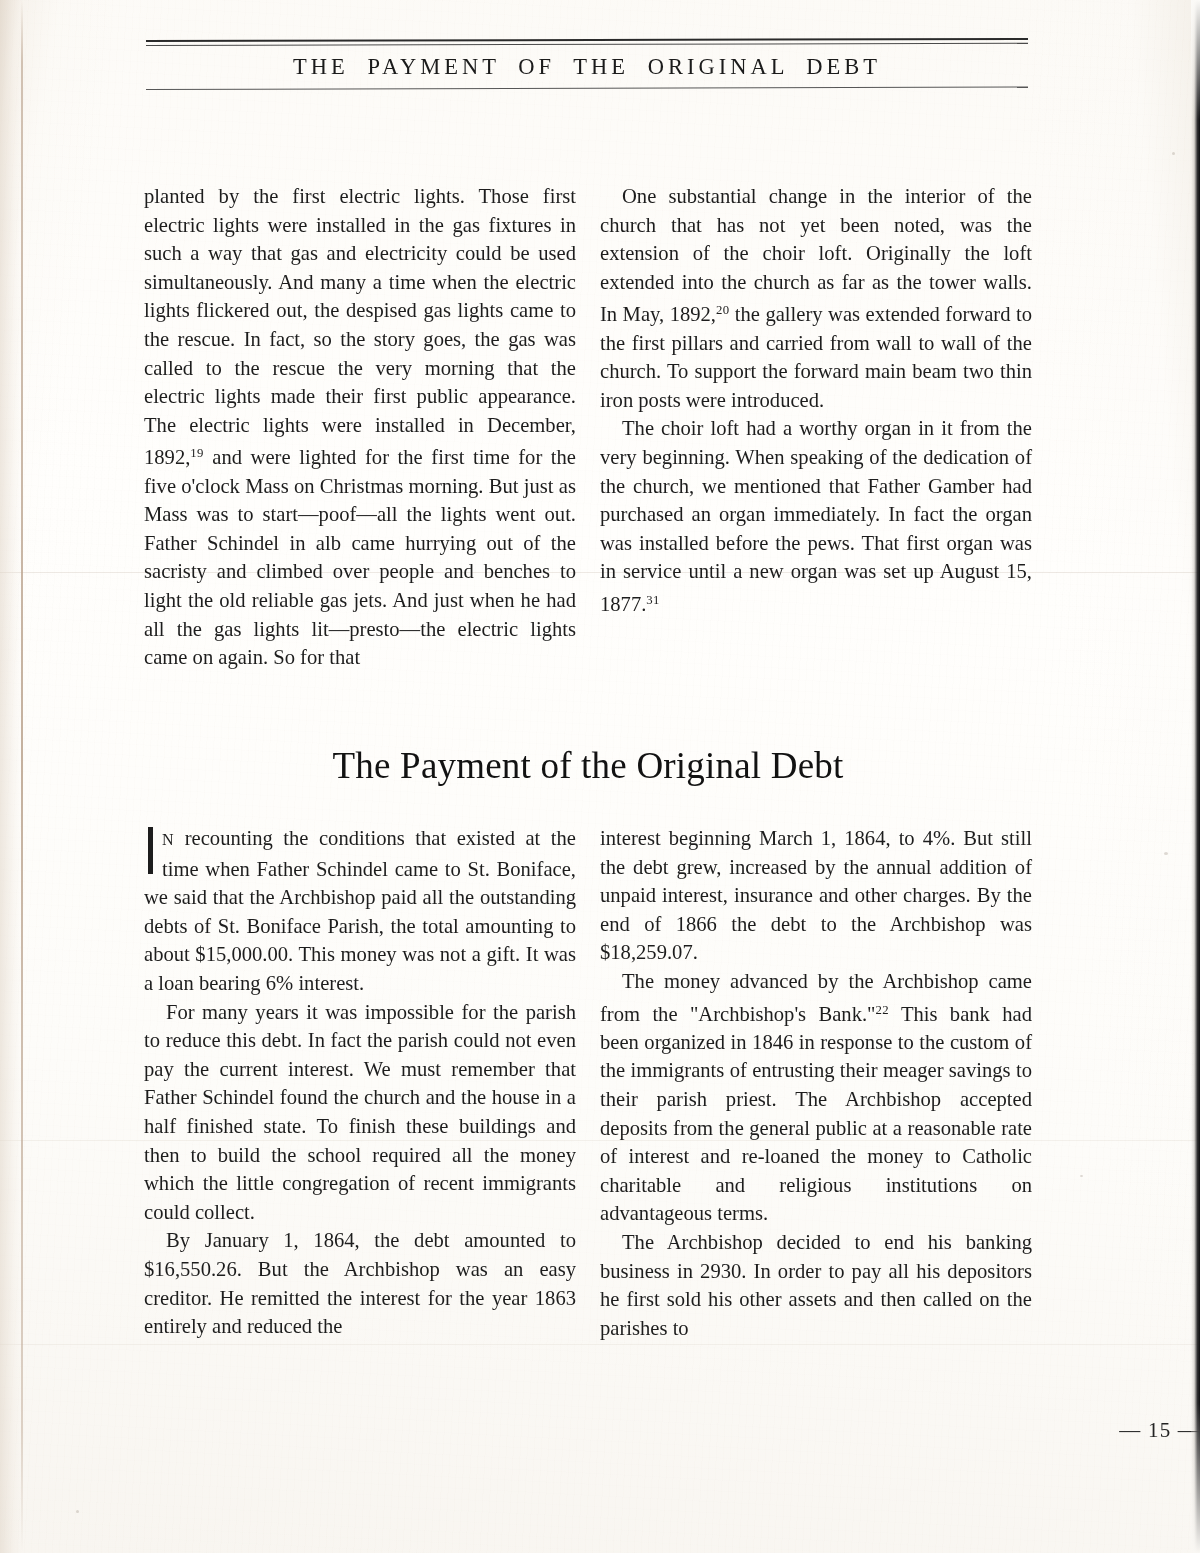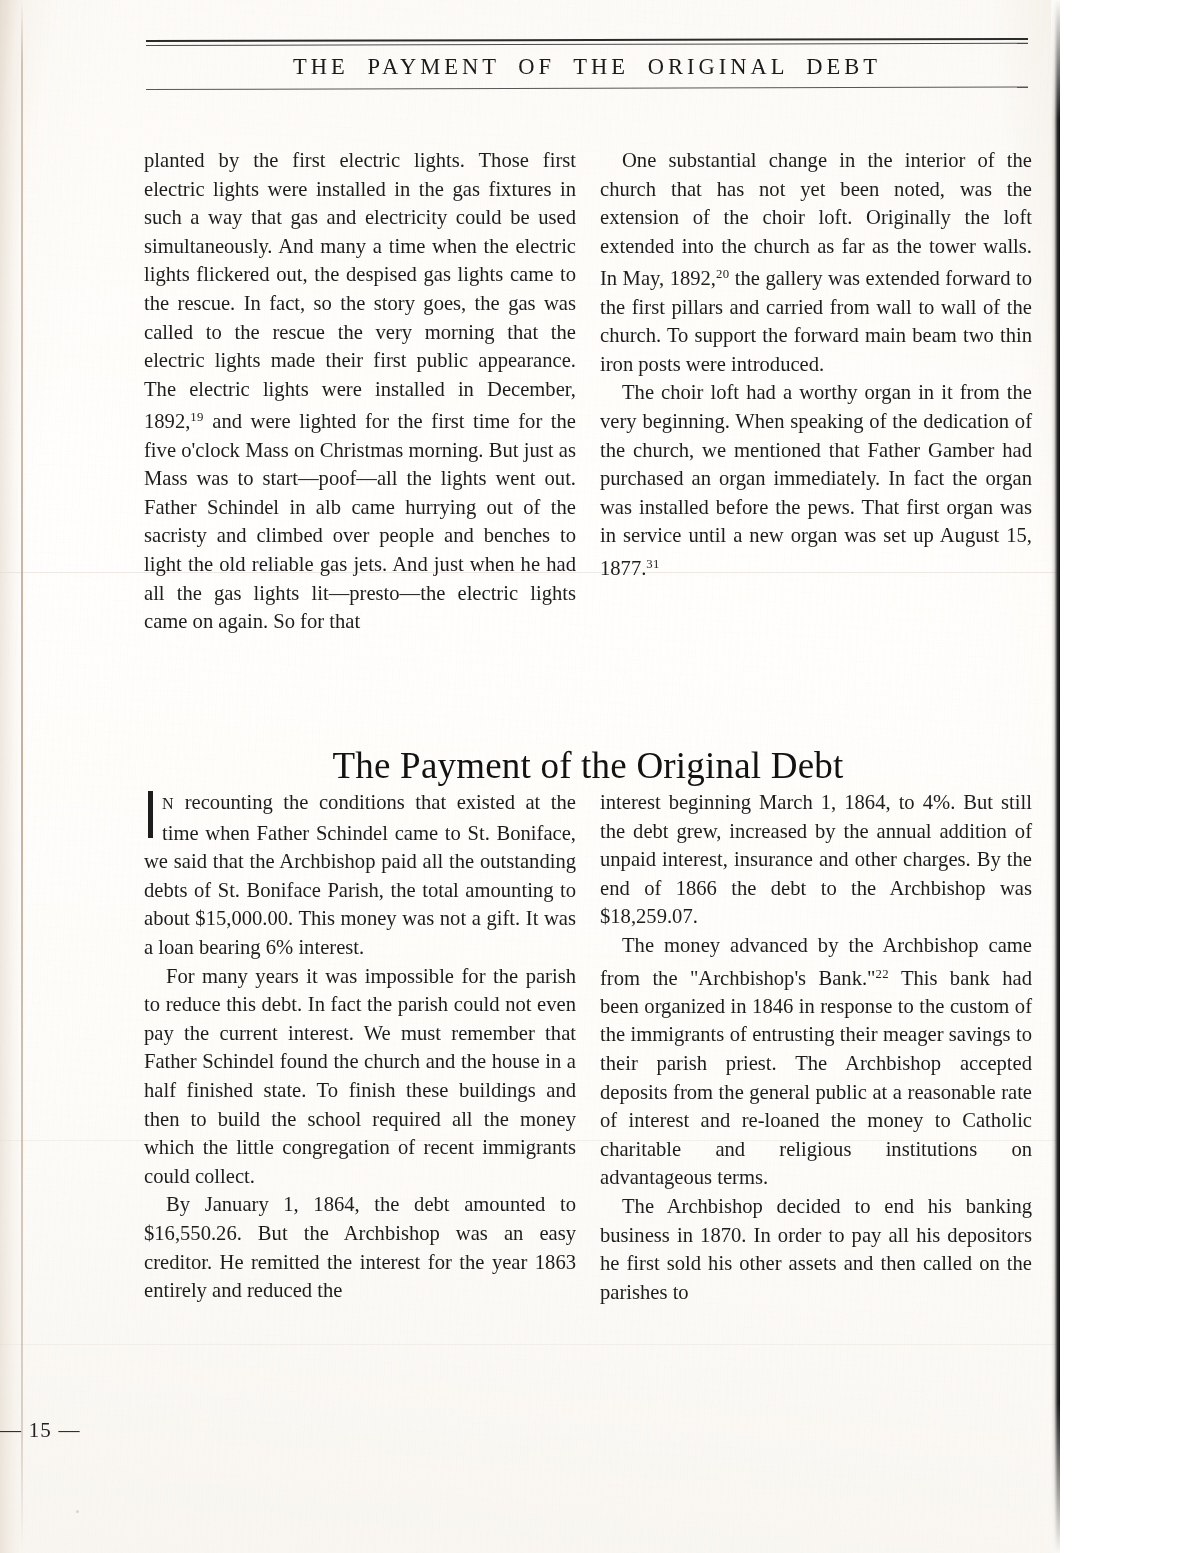--- a/index.html
+++ b/index.html
@@ -3,21 +3,21 @@
 <meta charset="utf-8">
 <style>
   html, body {
     margin: 0;
     padding: 0;
     background: #ffffff;
   }
 
   #page {
     position: relative;
-    width: 1060px;
+    width: 1200px;
     height: 1553px;
     overflow: hidden;
     background: #c2410c;
     font-family: "Liberation Serif", "DejaVu Serif", serif;
     color: #1c1c1c;
   }
 
   
   .paper-base {
     position: absolute;
@@ -193,20 +193,21 @@
     top: 146px;
     width: 888px;
   }
   .cols-bottom {
     left: 144px;
     top: 788px;
     width: 888px;
   }
   .col {
     width: 432px;
+    margin-top: 36px;
   }
 
   p.body {
     margin: 0;
     font-size: 20.6px;
     line-height: 28.6px;
     text-align: justify;
     text-justify: inter-word;
     color: #1d1d1d;
     hyphens: none;
@@ -250,21 +251,21 @@
     font-size: 0.78em;
     letter-spacing: 0.6px;
   }
 
   
   .folio {
     position: absolute;
     left: 0;
     top: 1418px;
     width: 1200px;
-    text-align: left;
+    text-align: right;
     font-size: 21px;
     color: #232323;
     letter-spacing: 1.2px;
   }
 
   
   .speck {
     position: absolute;
     background: rgba(140,126,110,0.28);
     border-radius: 50%;
@@ -324,21 +325,21 @@
         <p class="body indent"><span>For many years it was impossible for the parish to reduce this debt. In fact the parish could not even pay the current interest. We must remember that Father Schindel found the church and the house in a half finished state. To finish these buildings and then to build the school required all the money which the little congregation of recent immigrants could collect.</span></p>
 
         <p class="body indent"><span>By January 1, 1864, the debt amounted to $16,550.26. But the Archbishop was an easy creditor. He remitted the interest for the year 1863 entirely and reduced the</span></p>
       </div>
 
       <div class="col">
         <p class="body"><span>interest beginning March 1, 1864, to 4%. But still the debt grew, increased by the annual addition of unpaid interest, insurance and other charges. By the end of 1866 the debt to the Archbishop was $18,259.07.</span></p>
 
         <p class="body indent"><span>The money advanced by the Archbishop came from the "Archbishop's Bank."</span><sup class="note">22</sup><span> This bank had been organized in 1846 in response to the custom of the immigrants of entrusting their meager savings to their parish priest. The Archbishop accepted deposits from the general public at a reasonable rate of interest and re-loaned the money to Catholic charitable and religious institutions on advantageous terms.</span></p>
 
-        <p class="body indent"><span>The Archbishop decided to end his banking business in 1870. In order to pay all his depositors he first sold his other assets and then called on the parishes to</span></p>
+        <p class="body indent"><span>The Archbishop decided to end his banking business in 2930. In order to pay all his depositors he first sold his other assets and then called on the parishes to</span></p>
       </div>
     </div>
 
     <div class="folio">— 15 —</div>
 
   </div>
 
   <div class="scan-edge"></div>
   <div class="scan-edge-top-fade"></div>
   <div class="scan-edge-bottom-fade"></div>

